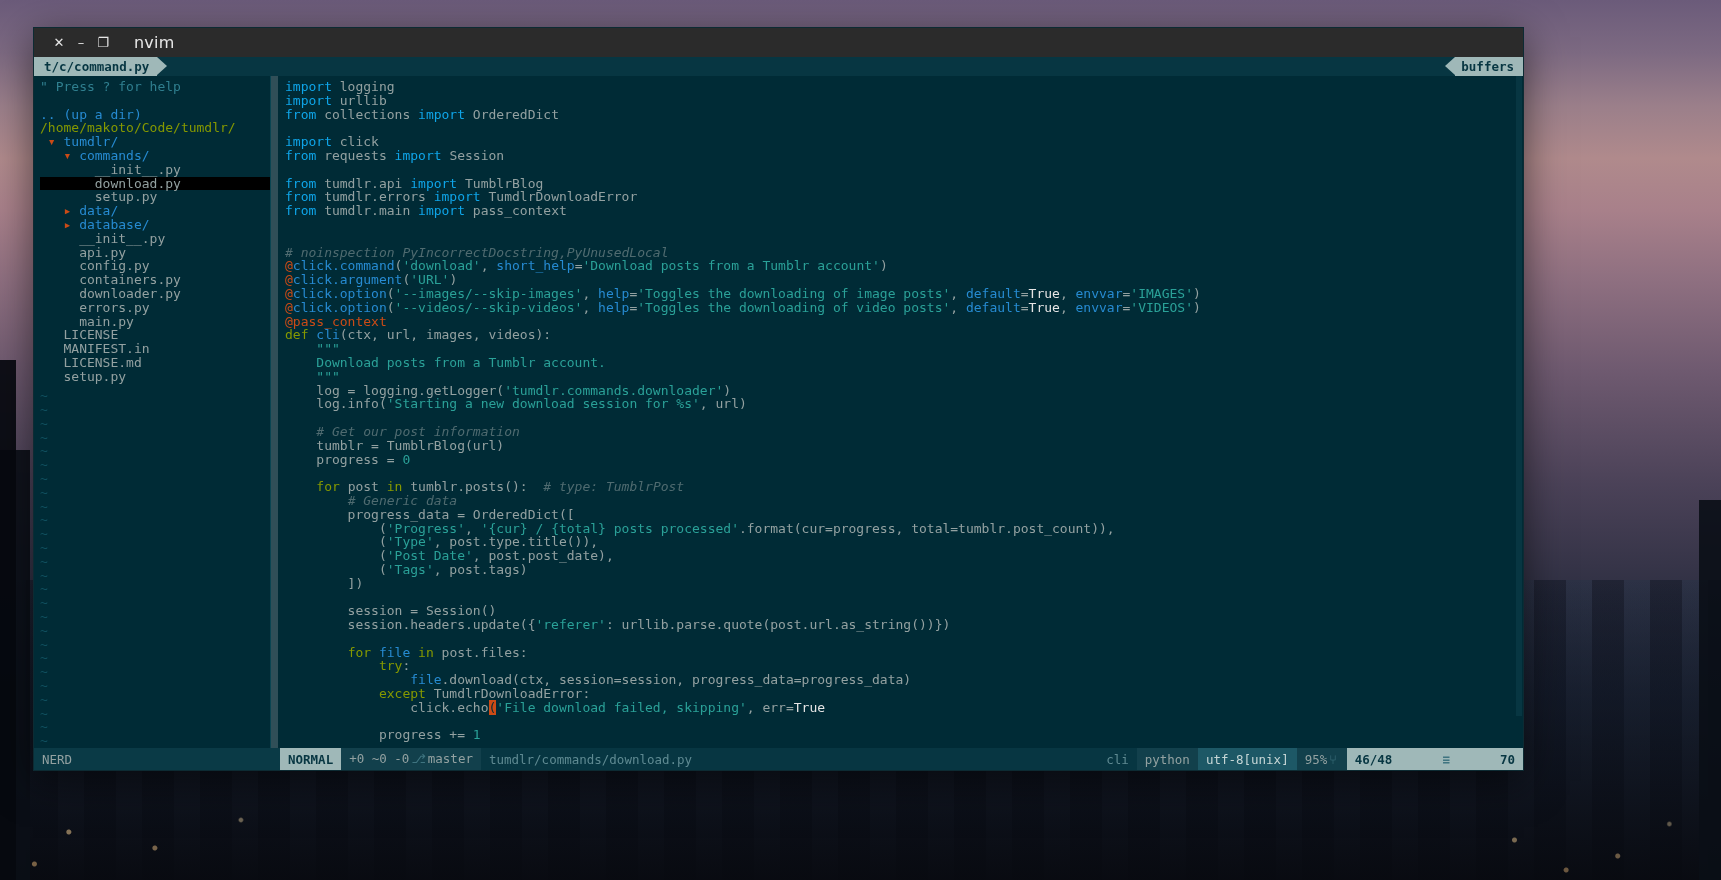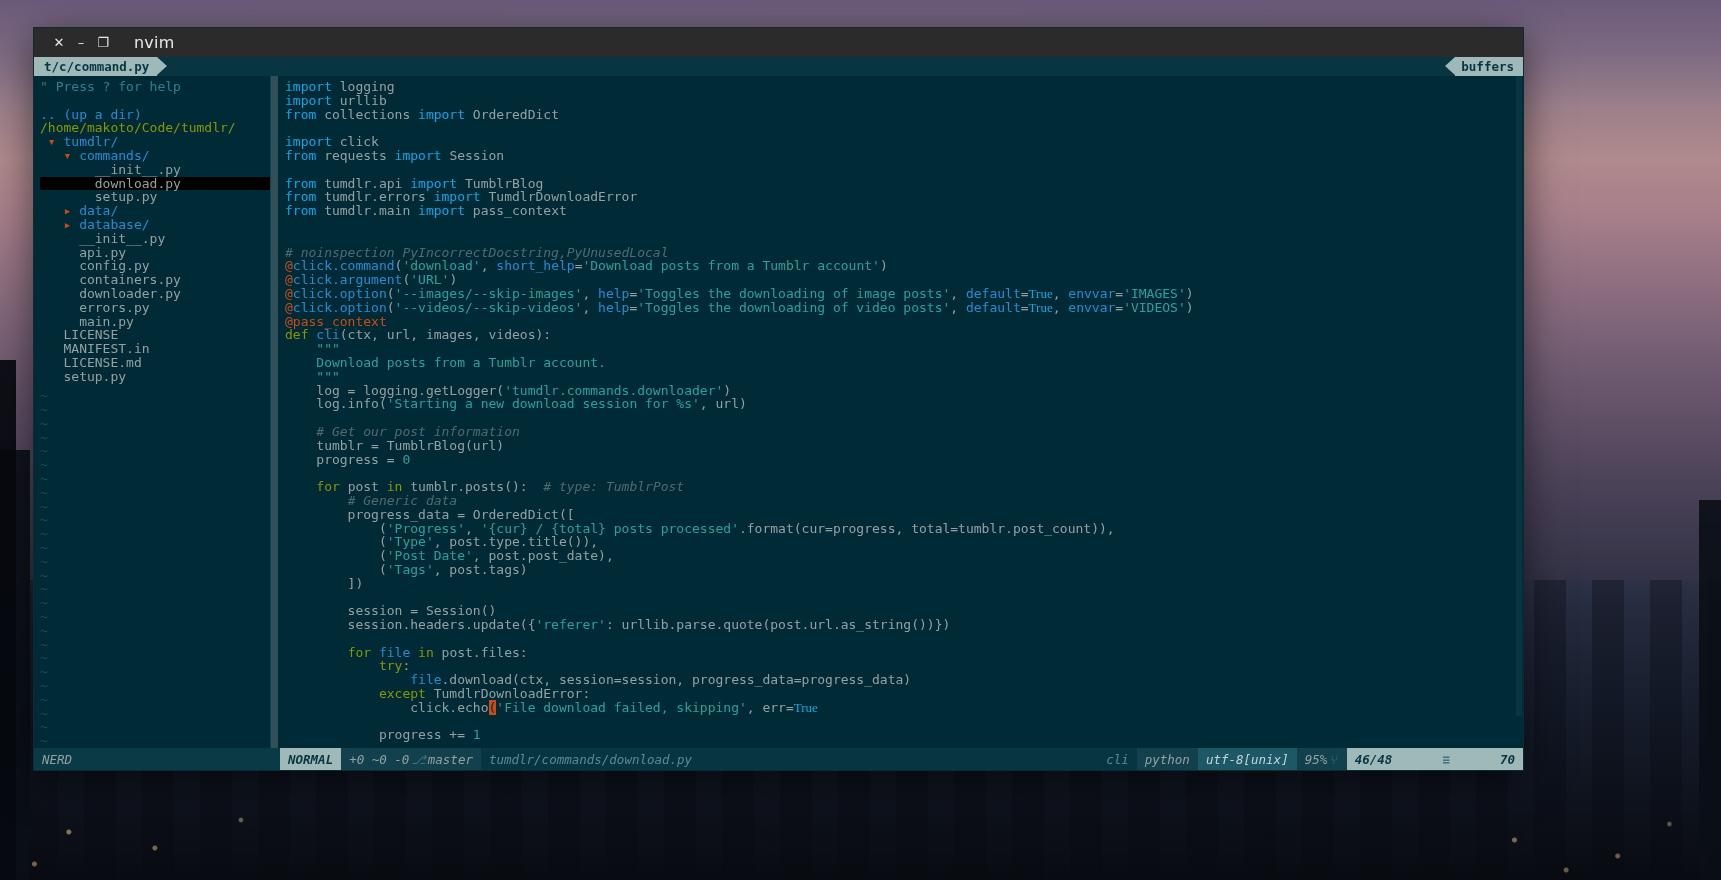--- a/index.html
+++ b/index.html
@@ -104,34 +104,34 @@
     color:#93a1a1;white-space:pre;overflow:hidden;
   }
   #code .ln{height:13.8px;white-space:pre;}
   .k{color:#859900;text-align:center;}       
   .kw2{color:#0ea5e9;}     
   .id{color:#93a1a1;}
   .fn{color:#268bd2;}
   .str{color:#2aa198;}
   .cmt{color:#4f6b70;font-style:italic;}
   .num{color:#2aa198;}
-  .bool{color:#0ea5e9;font-family:Liberation Serif, serif;}
+  .bool{color:#e5e5e5;}
   .dec{color:#cb4b16;}
   .cursor{background:#cb4b16;color:#002b36;}
   .cursorblk{background:#cb4b16;display:inline-block;width:8px;}
   #scrollthumb{position:absolute;right:1px;top:0;width:6px;height:640px;background:#073642;}
   
   #statusline{
     height:22px;flex:0 0 22px;display:flex;align-items:stretch;
     font-size:12.5px;background:#073642;color:#93a1a1;
   }
-  .sl{display:flex;align-items:center;padding:4px 8px;white-space:pre;font-style:italic;}
+  .sl{display:flex;align-items:center;padding:4px 8px;white-space:pre;}
   .sl-nerd{background:#0a3a46;color:#93a1a1;width:230px;flex:0 0 230px;padding-left:8px;}
   .sl-mode{background:#9fb8b8;color:#073642;font-weight:bold;}
-  .sl-git{background:#12404c;color:#93a1a1;}
+  .sl-git{background:#12404c;color:#93a1a1;align-items:flex-end;}
   .sl-file{background:#073642;color:#5f8a92;flex:1 1 auto;}
   .sl-cli{background:#073642;color:#5f8a92;}
   .sl-ft{background:#12404c;color:#93a1a1;}
   .sl-enc{background:#1d5866;color:#c6d6d6;}
   .sl-pct{background:#12404c;color:#93a1a1;}
   .sl-pos{background:#9fb8b8;color:#073642;font-weight:bold;gap:48px;}
   .sep{color:#3f7480;padding:0 2px;}
 </style>
 </head>
 <body>

